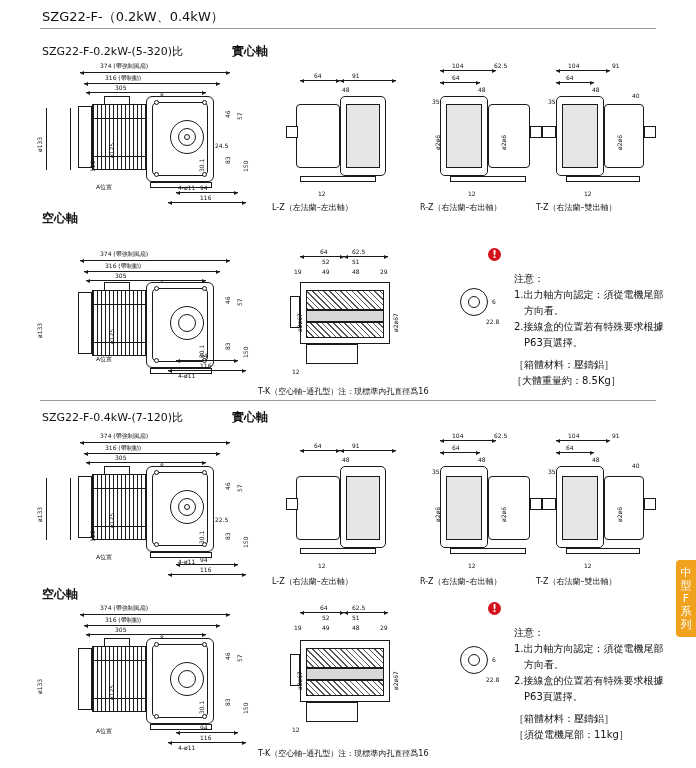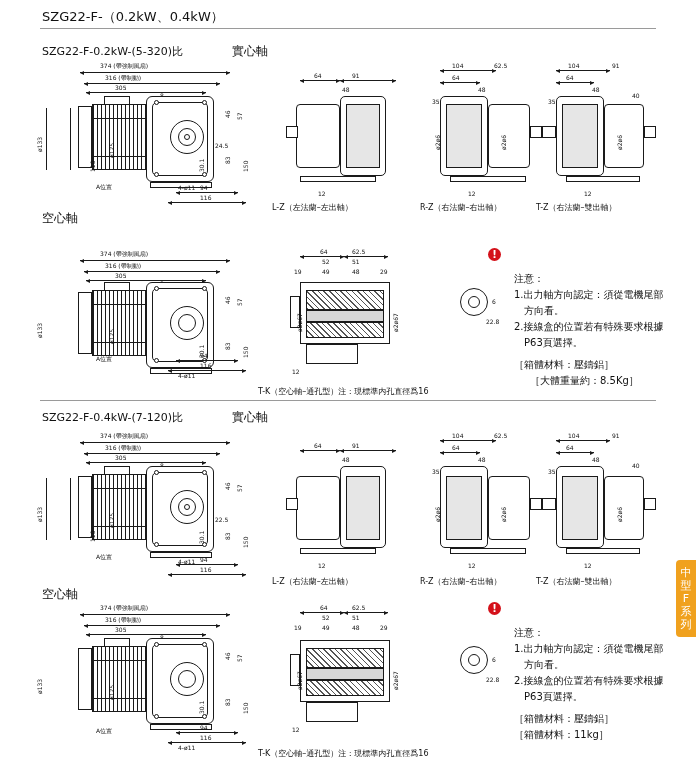--- a/index.html
+++ b/index.html
@@ -14,21 +14,21 @@
   }
   .page { position:relative; width:696px; height:651px; }
 
   
   .t { position:absolute; white-space:nowrap; }
   .f6 { font-size:6px; }
   .f8 { font-size:8px; }
   .f11 { font-size:11px; }
   .f12 { font-size:12px; }
   .f13 { font-size:13px; }
-  .b { font-weight:normal; }
+  .b { font-weight:bold; }
   .rot { transform-origin: left top; }
 
   
   .hr { position:absolute; height:0; border-top:1px solid #9a9a9a; }
 
   
   .blk { position:absolute; }
   .ln { position:absolute; background:#1a1a1a; }
   .lnh { height:1px; }
   .rect { position:absolute; border:1px solid #1a1a1a; background:#fff; }
@@ -265,21 +265,21 @@
   </div>
 
   <div class="blk">
     <div class="notice-icon" style="left:488px; top:248px;">!</div>
     <div class="note-line" style="left:514px; top:272px;">注意：</div>
     <div class="note-line" style="left:514px; top:288px;">1.出力軸方向認定：須從電機尾部</div>
     <div class="note-line" style="left:514px; top:304px;">　方向看。</div>
     <div class="note-line" style="left:514px; top:320px;">2.接線盒的位置若有特殊要求根據</div>
     <div class="note-line" style="left:514px; top:336px;">　P63頁選擇。</div>
     <div class="note-box" style="left:514px; top:358px;">［箱體材料：壓鑄鋁］</div>
-    <div class="note-box" style="left:530px; top:374px;">［大體重量約：8.5Kg］</div>
+    <div class="note-box" style="left:512px; top:374px;">［大體重量約：8.5Kg］</div>
   </div>
 
   <div class="hr" style="left:40px; top:400px; width:616px;"></div>
 
   <div class="t f11" style="left:42px; top:410px;">SZG22-F-0.4kW-(7-120)比</div>
   <div class="t f12 b" style="left:232px; top:409px;">實心軸</div>
 
   <div class="blk">
     <div class="t f6" style="left:100px; top:432px;">374 (帶強制風扇)</div>
     <div class="dim" style="left:80px; top:442px; width:150px;"></div>
@@ -450,21 +450,21 @@
   </div>
 
   <div class="blk">
     <div class="notice-icon" style="left:488px; top:602px;">!</div>
     <div class="note-line" style="left:514px; top:626px;">注意：</div>
     <div class="note-line" style="left:514px; top:642px;">1.出力軸方向認定：須從電機尾部</div>
     <div class="note-line" style="left:514px; top:658px;">　方向看。</div>
     <div class="note-line" style="left:514px; top:674px;">2.接線盒的位置若有特殊要求根據</div>
     <div class="note-line" style="left:514px; top:690px;">　P63頁選擇。</div>
     <div class="note-box" style="left:514px; top:712px;">［箱體材料：壓鑄鋁］</div>
-    <div class="note-box" style="left:514px; top:728px;">［箱體材料：11kg］</div>
+    <div class="note-box" style="left:514px; top:728px;">［須從電機尾部：11kg］</div>
   </div>
 
   <div class="sidetab" style="top:560px;">
     <span>中</span>
     <span>型</span>
     <span>F</span>
     <span>系</span>
     <span>列</span>
   </div>
 

